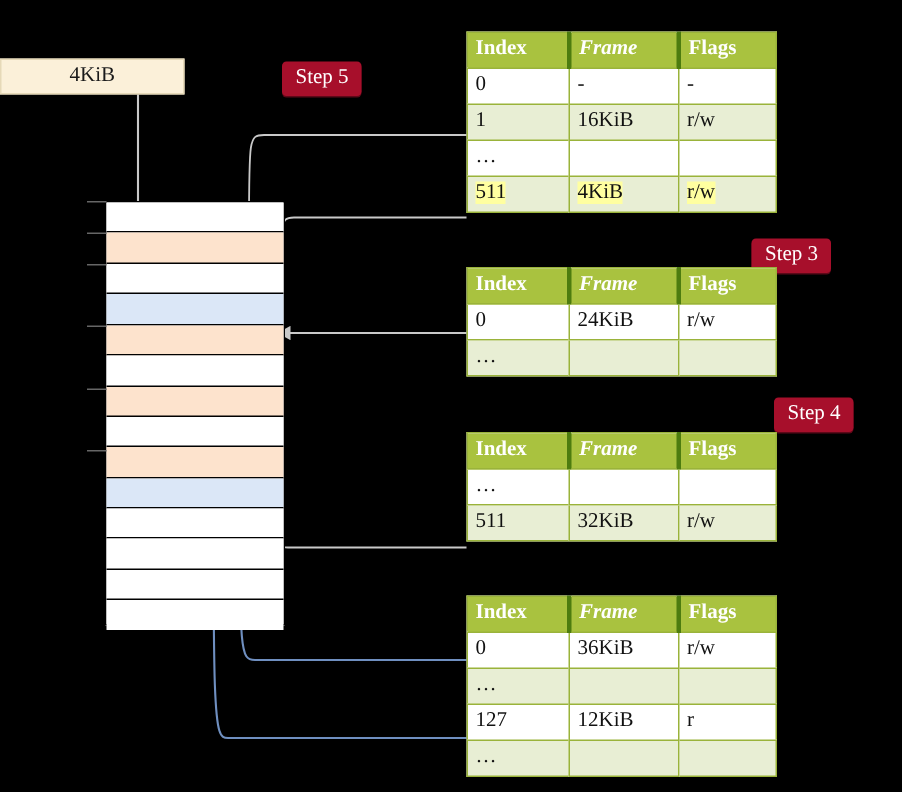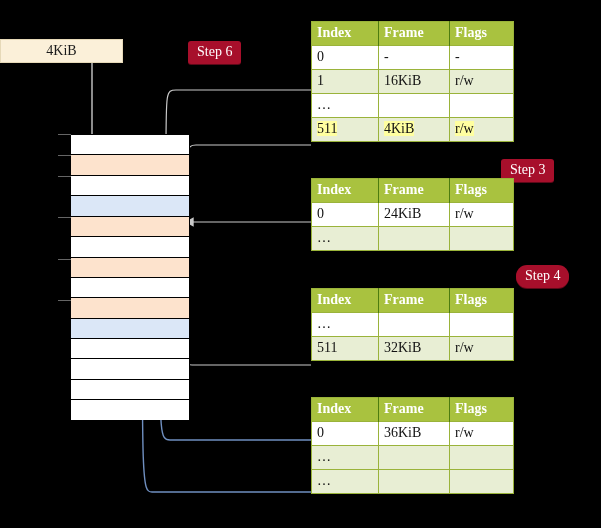--- a/index.html
+++ b/index.html
@@ -54,42 +54,42 @@
   .ptable th {
     background: #a6c council;
   }
   .ptable th {
     background: #a9c23f;
     color: #ffffff;
     font-weight: bold;
     font-size: 14px;
     text-align: left;
     padding: 3px 5px 4px 5px;
-    border-right: 1px solid #4d7c0f;
+    border-right: 3px solid #4d7c0f;
     line-height: 16px;
   }
   .ptable th:last-child { border-right: none; }
   .ptable td {
     font-size: 14px;
     color: #111111;
     padding: 2px 5px 3px 5px;
     border-right: 1px solid #9ab33a;
     border-top: 1px solid #9ab33a;
     line-height: 18px;
     height: 18px;
     overflow: hidden;
     white-space: nowrap;
   }
   .ptable td:last-child { border-right: none; }
   .ptable tr.odd td  { background: #ffffff; }
   .ptable tr.even td { background: #e8eed4; }
   .ptable tr.hl td   { background: #e8eed4; }
   .ptable tr.hl td span.mark { background: #ffffa0; }
   .col-index { width: 56px; }
-  .col-frame { width: 60px; }
+  .col-frame { width: 60px; font-style: italic; }
   .col-flags { width: 53px; }
 
   
   .memcol {
     position: absolute;
     border: 1px solid #000000;
     background: #ffffff;
     box-sizing: border-box;
   }
   .memrow {
@@ -160,23 +160,23 @@
       <path d="M 311 440 L 170 440 C 160 440, 160 434, 160 332" fill="none" stroke="#6f8fc0" stroke-width="1.4" marker-end="url(#arrowBlueUp)"></path>
     </g>
 
     <g>
       <path d="M 311 492 L 152 492 C 142 492, 142 486, 142 228" fill="none" stroke="#6f8fc0" stroke-width="1.4" marker-end="url(#arrowBlueUp)"></path>
     </g>
   </svg>
 
   <div class="srcbox" style="left:0px; top:39px; width:121px;">4KiB</div>
 
-  <div class="badge" style="left:188px; top:41px;">Step 6</div>
+  <div class="badge" style="left:188px; top:41px;">Step 5</div>
   <div class="badge" style="left:501px; top:159px;">Step 3</div>
-  <div class="badge" style="left:516px; top:265px;border-radius:11px;">Step 4</div>
+  <div class="badge" style="left:516px; top:265px;">Step 4</div>
 
   <div class="memcol" style="left:70px; top:134px; width:120px; height:283px;">
     <div class="memrow white" style="height:20px;"></div>
     <div class="memrow orange" style="height:21px;"></div>
     <div class="memrow white" style="height:20px;"></div>
     <div class="memrow blue" style="height:21px;"></div>
     <div class="memrow orange" style="height:20px;"></div>
     <div class="memrow white" style="height:21px;"></div>
     <div class="memrow orange" style="height:20px;"></div>
     <div class="memrow white" style="height:20px;"></div>
@@ -283,20 +283,25 @@
       <tr class="odd">
         <td>0</td>
         <td>36KiB</td>
         <td>r/w</td>
       </tr>
       <tr class="even">
         <td>…</td>
         <td></td>
         <td></td>
       </tr>
+      <tr class="odd">
+        <td>127</td>
+        <td>12KiB</td>
+        <td>r</td>
+      </tr>
       <tr class="even">
         <td>…</td>
         <td></td>
         <td></td>
       </tr>
     </tbody>
   </table>
 
 </div>
 

